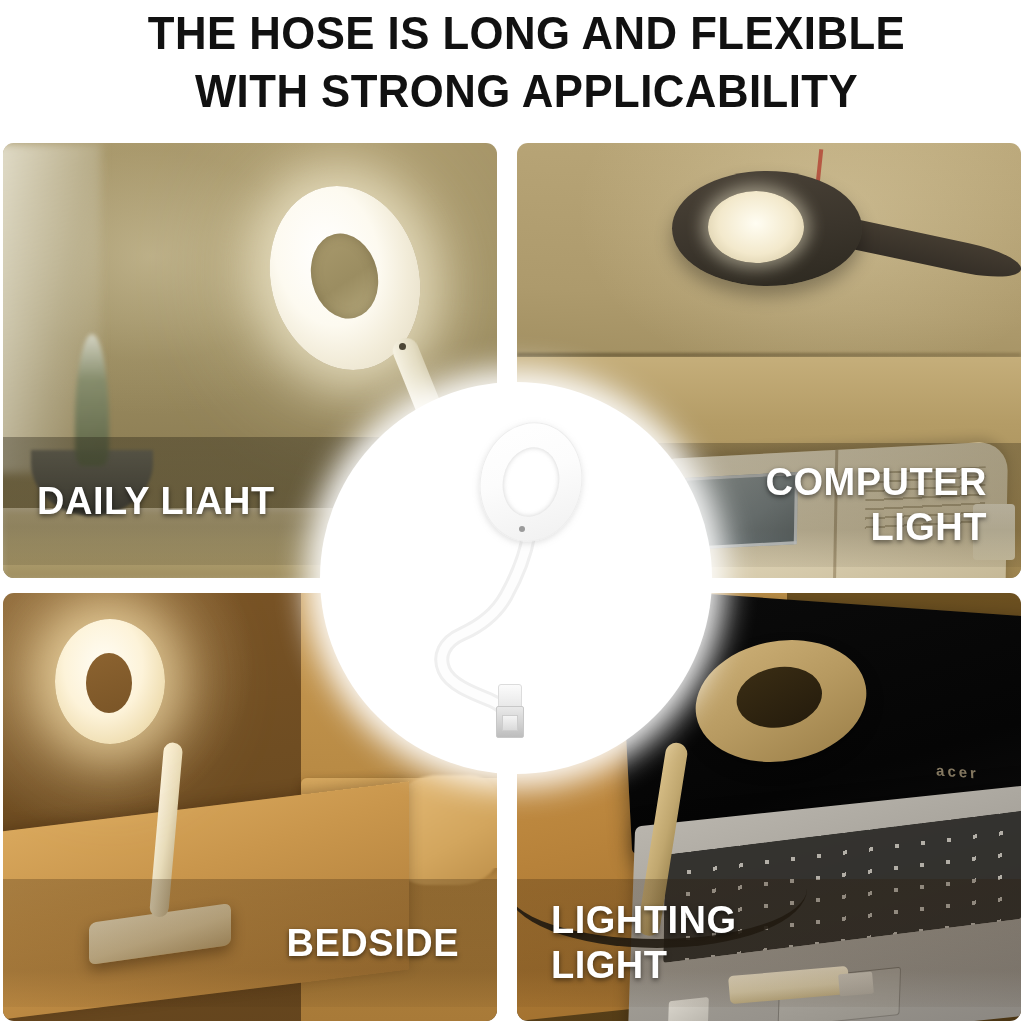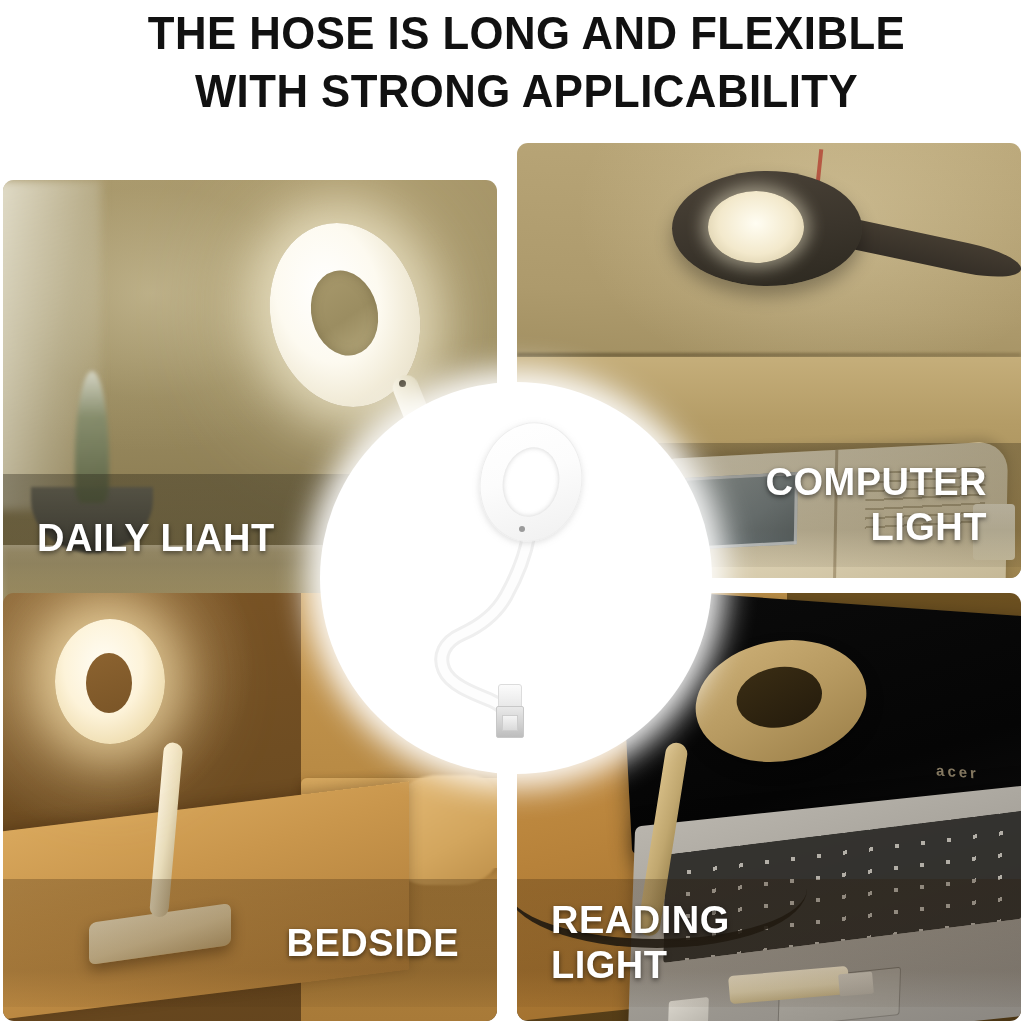--- a/index.html
+++ b/index.html
@@ -46,21 +46,21 @@
     left: 3px;
     top: 143px;
     width: 1018px;
     height: 878px;
   }
   .panel {
     position: absolute;
     overflow: hidden;
     border-radius: 11px;
   }
-  .panel.tl { left: 0;     top: 0;   width: 494px; height: 435px; margin-top: 37px; }
+  .panel.tl { left: 0;     top: 0;   width: 494px; height: 435px; }
   .panel.tr { left: 514px; top: 0;   width: 504px; height: 435px; }
   .panel.bl { left: 0;     top: 450px; width: 494px; height: 428px; }
   .panel.br { left: 514px; top: 450px; width: 504px; height: 428px; }
 
   .scene { position: absolute; inset: 0; }
 
   
   .scene-tl {
     background:
       radial-gradient(ellipse 300px 220px at 30% 26%, rgba(215,205,170,0.50) 0%, rgba(180,168,126,0.18) 48%, rgba(0,0,0,0) 72%),
@@ -501,21 +501,21 @@
       </div>
       <div class="br-lamp-neck"></div>
       <div class="br-lamp-ring">
         <div class="br-lamp-hole"></div>
       </div>
       <div class="br-cable"></div>
       <div class="br-usbplug"></div>
       <div class="br-usbtip"></div>
     </div>
     <div class="caption cap-br">
-      <span>READING</span>
+      <span>LIGHTING</span>
       <span>LIGHT</span>
     </div>
   </div>
 
 </div>
 
 <div class="hero-circle">
   <div class="hero-lamp">
     <svg class="hero-svg" viewBox="0 0 392 392">
       <path d="M209 152 C 205 176, 196 196, 186 214

